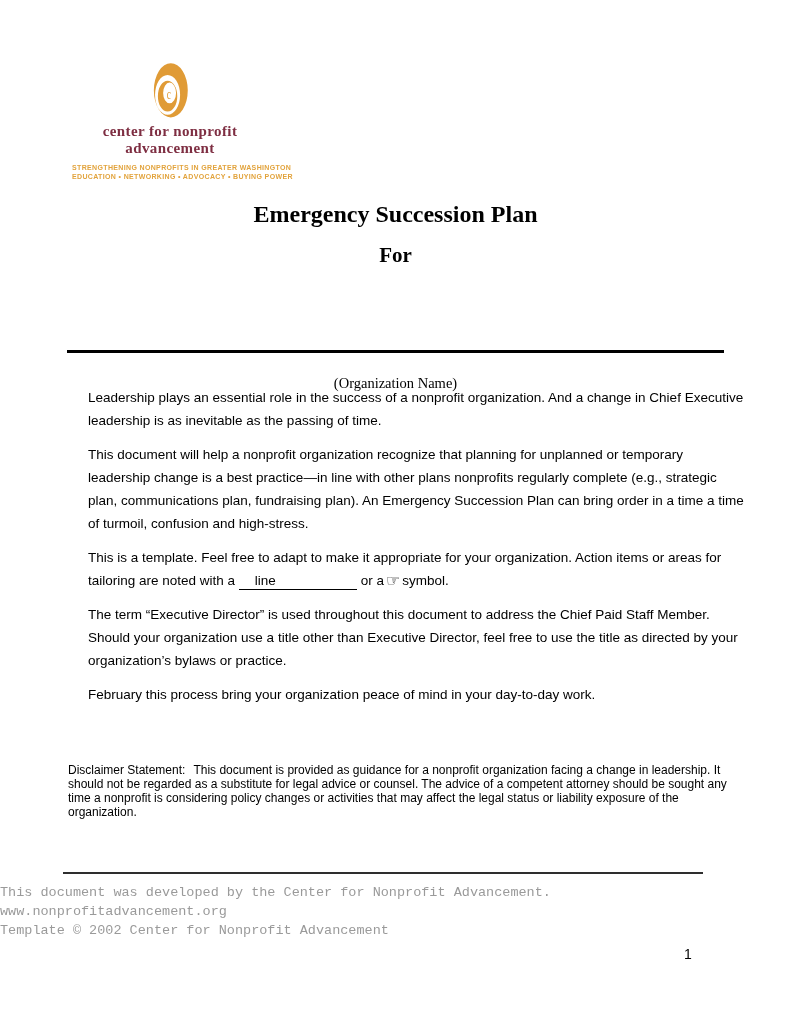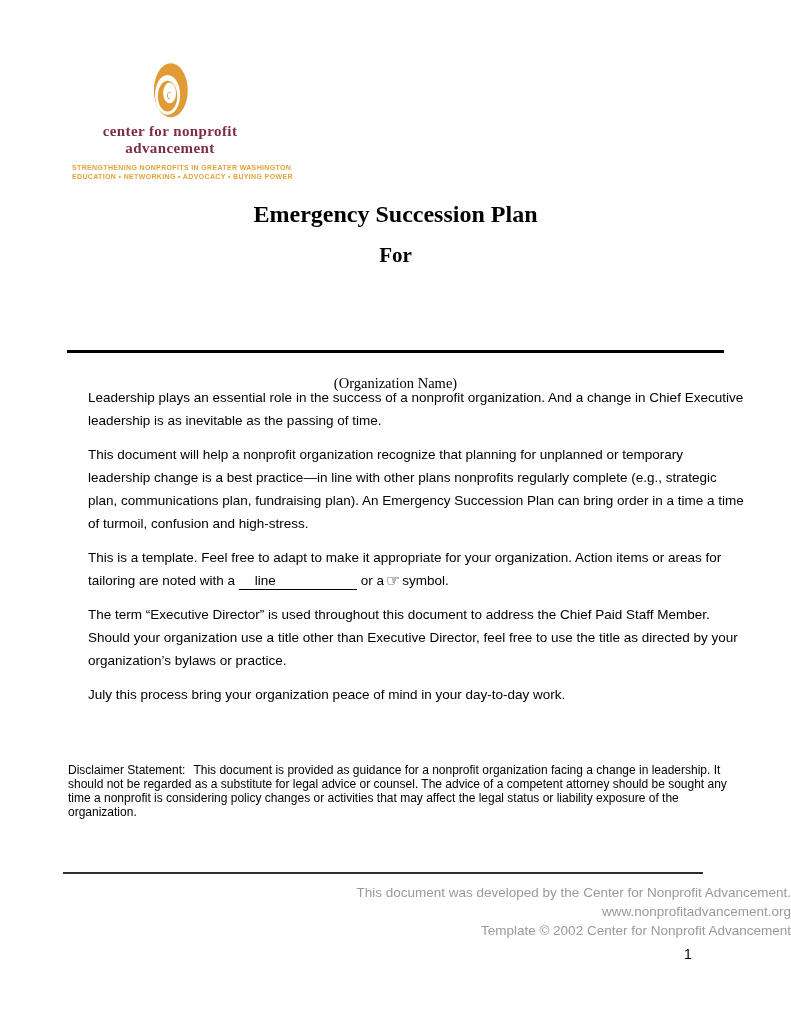--- a/index.html
+++ b/index.html
@@ -80,22 +80,22 @@
     position: absolute; top: 763px; left: 68px; width: 660px;
     font-size: 12px;
     line-height: 14px;
   }
   .disclaimer .label { margin-right: 8px; }
 
   
   .footer-rule { position: absolute; top: 872px; left: 63px; width: 640px; border-top: 2px solid #2e2e2e; }
   .footer {
     position: absolute; top: 883px; left: 0; width: 100%;
-    text-align: right;
-    font-family: Liberation Sans, sans-serif;
+    text-align: left;
+    font-family: Liberation Mono, monospace;
     color: #9a9a9a;
     font-size: 13.5px;
     line-height: 19px;
   }
   .page-number { position: absolute; top: 946px; left: 684px; font-size: 14px; }
 </style>
 </head>
 <body>
 
 <div class="page">
@@ -126,21 +126,21 @@
   <div class="org-rule"></div>
   <div class="org-caption">(Organization Name)</div>
 
   <div class="body-text">
     <p>Leadership plays an essential role in the success of a nonprofit organization. And a change in Chief Executive leadership is as inevitable as the passing of time.</p>
     <p>This document will help a nonprofit organization recognize that planning for unplanned or temporary leadership change is a best practice—in line with other plans nonprofits regularly complete (e.g., strategic plan, communications plan, fundraising plan). An Emergency Succession Plan can bring order in a time a time of turmoil, confusion and high-stress.</p>
     <p><span>This is a template.  Feel free to adapt to make it appropriate for your organization.  Action items or areas for tailoring are noted with a</span>
       <span class="blank-line"><span>line</span></span>
       <span>or a</span><span class="hand">☞</span><span>symbol.</span></p>
     <p>The term “Executive Director” is used throughout this document to address the Chief Paid Staff Member.  Should your organization use a title other than Executive Director, feel free to use the title as directed by your organization’s bylaws or practice.</p>
-    <p>July this process bring your organization peace of mind in your day-to-day work.</p>
+    <p>February this process bring your organization peace of mind in your day-to-day work.</p>
   </div>
 
   <div class="disclaimer">
     <span class="label">Disclaimer Statement:</span><span>This document is provided as guidance for a nonprofit organization facing a change in leadership.  It should not be regarded as a substitute for legal advice or counsel. The advice of a competent attorney should be sought any time a nonprofit is considering policy changes or activities that may affect the legal status or liability exposure of the organization.</span>
   </div>
 
   <div class="footer-rule"></div>
   <div class="footer">
     <div>This document was developed by the Center for Nonprofit Advancement.</div>
     <div>www.nonprofitadvancement.org</div>

